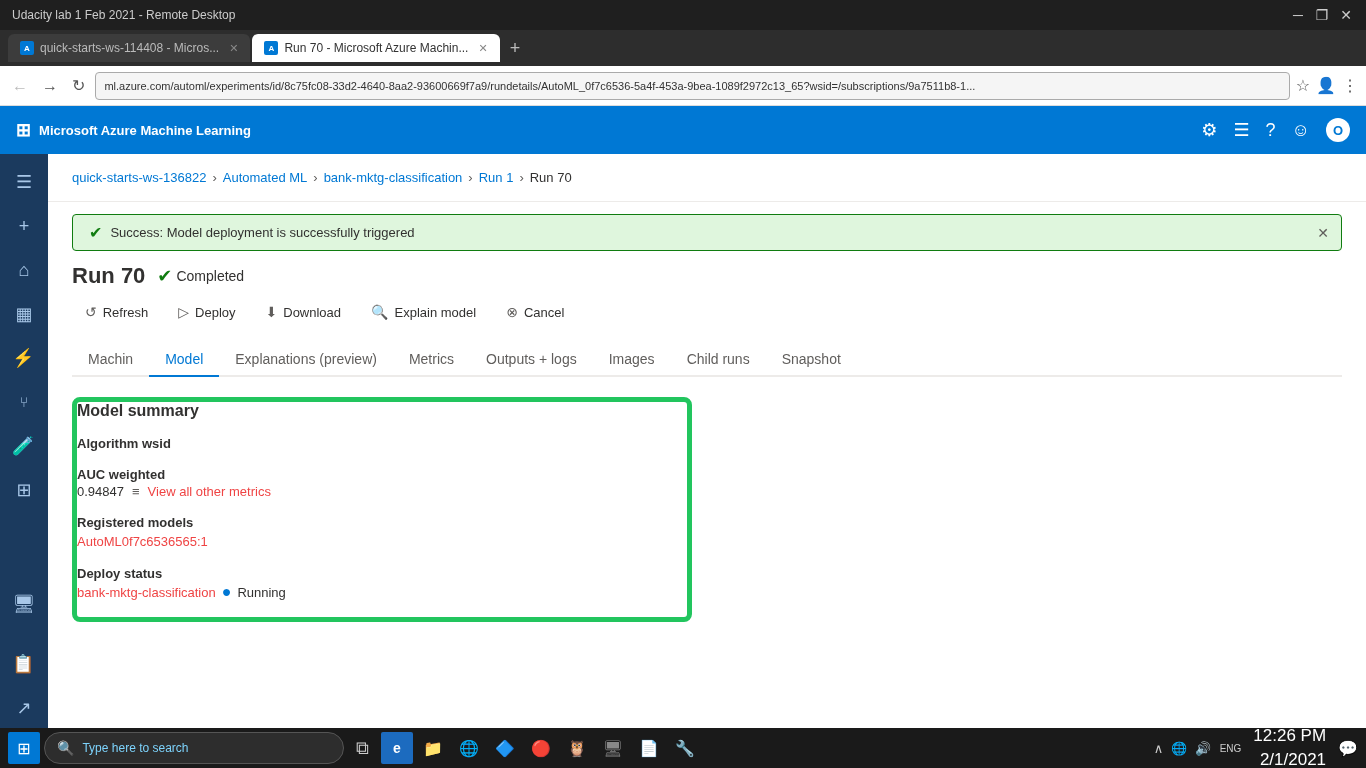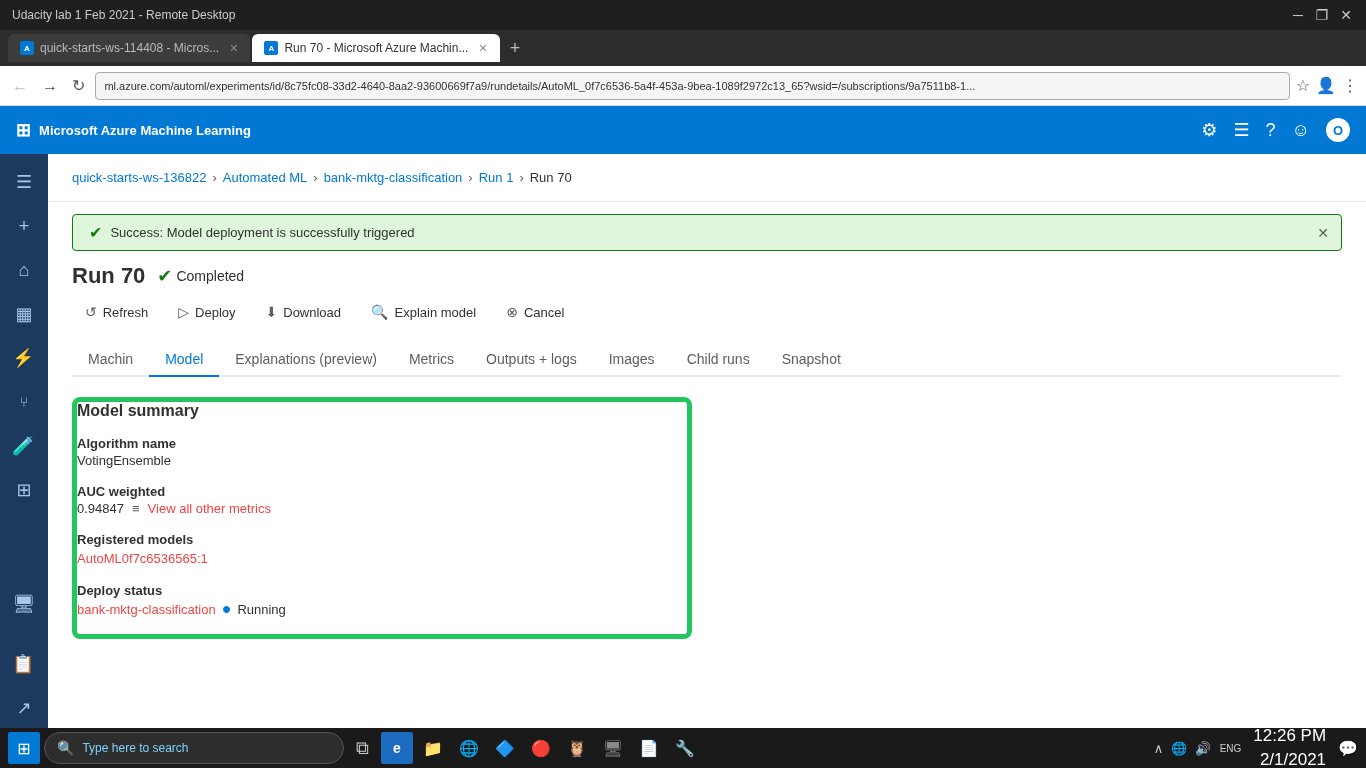--- a/index.html
+++ b/index.html
@@ -332,22 +332,21 @@
         <div class="page-tab">Images</div>
         <div class="page-tab">Child runs</div>
         <div class="page-tab">Snapshot</div>
       </div>
 
       <div class="model-content">
         <div class="model-summary-card">
           <div class="card-title">Model summary</div>
 
           <div class="field-section">
-            <div class="field-label">Algorithm name</div>
-            <div class="field-value">VotingEnsemble</div>
+            <div class="field-label">Algorithm wsid</div>
           </div>
 
           <div class="field-section">
             <div class="field-label">AUC weighted</div>
             <div class="field-row">
               <span class="field-value">0.94847</span>
               <span style="color:#605e5c;font-size:13px;">≡</span>
               <a class="link-blue">View all other metrics</a>
             </div>
           </div>

